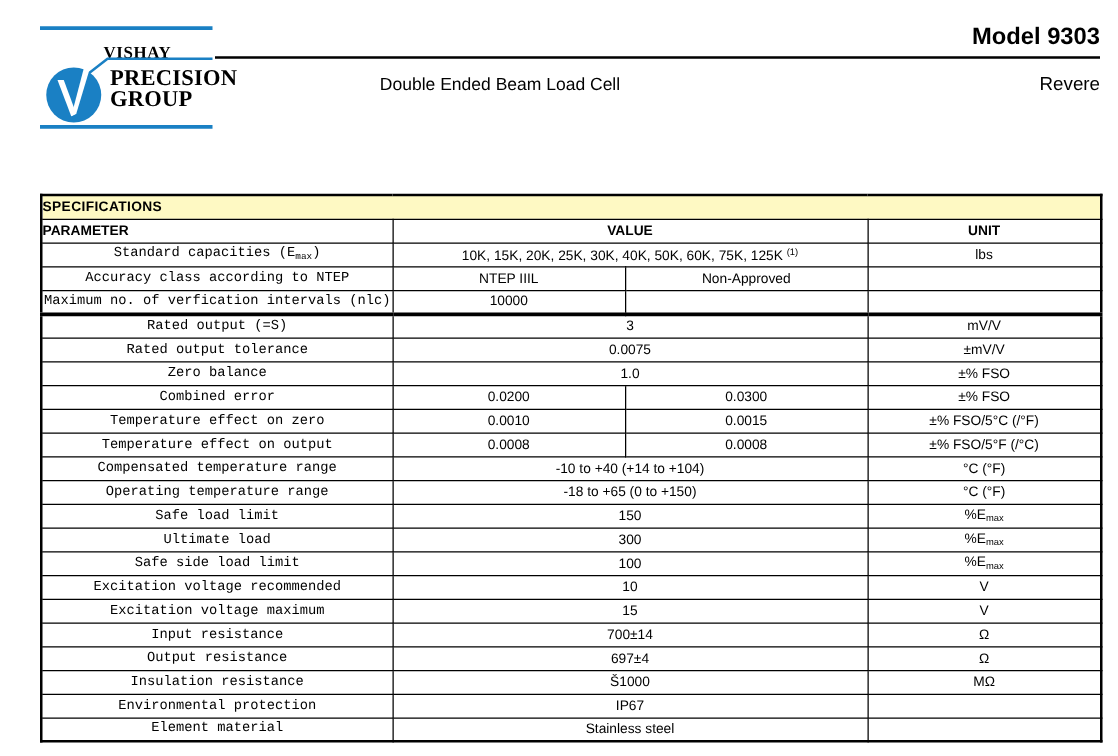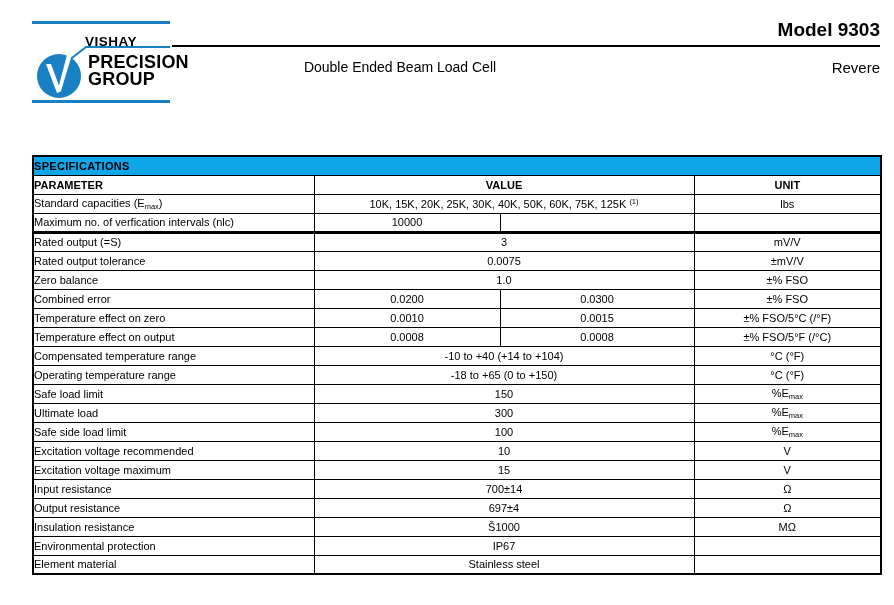--- a/index.html
+++ b/index.html
@@ -11,21 +11,21 @@
     background: #ffffff;
     font-family: "Liberation Sans", sans-serif;
     color: #000;
     overflow: hidden;
   }
 
   
   .logo {
     position: absolute;
     left: 32px; top: 14px;
-    width: 140px; height: 95px;
+    width: 140px; height: 95px; font-family: Liberation Serif, serif;
   }
   .logo .bar { position: absolute; left: 0; width: 138px; height: 3px; background: #1a80c4; }
   .logo .bar.top { top: 7px; }
   .logo .bar.bottom { top: 86px; }
   .logo .vishay {
     position: absolute; left: 0; top: 20px; width: 105px;
     text-align: right;
     font-size: 13.5px; font-weight: bold; letter-spacing: 0.5px;
   }
   .logo svg.mark { position: absolute; left: 0; top: 0; overflow: visible; }
@@ -60,31 +60,31 @@
   }
   table.spec td, table.spec th {
     border: 1px solid #000;
     font-size: 11px;
     height: 19px;
     padding: 0;
     overflow: hidden;
     white-space: nowrap;
   }
   th.title-row {
-    background: #0ea5e9;
+    background: #fef9c3;
     text-align: left;
     font-size: 13.5px;
     font-weight: bold;
     letter-spacing: 0.3px;
     height: 23px;
     padding-left: 7px;
   }
   th.col-param { text-align: left; padding-left: 7px; font-size: 11px; height: 18px; }
   th.col-value, th.col-unit { text-align: center; font-size: 11px; height: 18px; }
-  td.param { text-align: left; padding-left: 7px; }
+  td.param { text-align: center; padding-left: 7px; font-family: Liberation Mono, monospace; }
   td.val, td.unit { text-align: center; }
   tr.thick-top td { border-top: 3px solid #000; }
   sub { font-size: 7.5px; vertical-align: -2px; }
   sup { font-size: 7.5px; vertical-align: 4px; }
 </style>
 </head>
 <body>
 
 <div class="page">
 
@@ -127,20 +127,26 @@
           <th class="col-unit">UNIT</th>
         </tr>
       </thead>
       <tbody>
           <tr>
             <td class="param">Standard capacities (E<sub>max</sub>)</td>
             <td colspan="2" class="val">10K, 15K, 20K, 25K, 30K, 40K, 50K, 60K, 75K, 125K <sup>(1)</sup></td>
             <td class="unit">lbs</td>
           </tr>
           <tr>
+            <td class="param">Accuracy class according to NTEP</td>
+            <td class="val">NTEP IIIL</td>
+            <td class="val">Non-Approved</td>
+            <td class="unit"></td>
+          </tr>
+          <tr>
             <td class="param">Maximum no. of verfication intervals (nlc)</td>
             <td class="val">10000</td>
             <td class="val"></td>
             <td class="unit"></td>
           </tr>
           <tr class="thick-top">
             <td class="param">Rated output (=S)</td>
             <td colspan="2" class="val">3</td>
             <td class="unit">mV/V</td>
           </tr>

